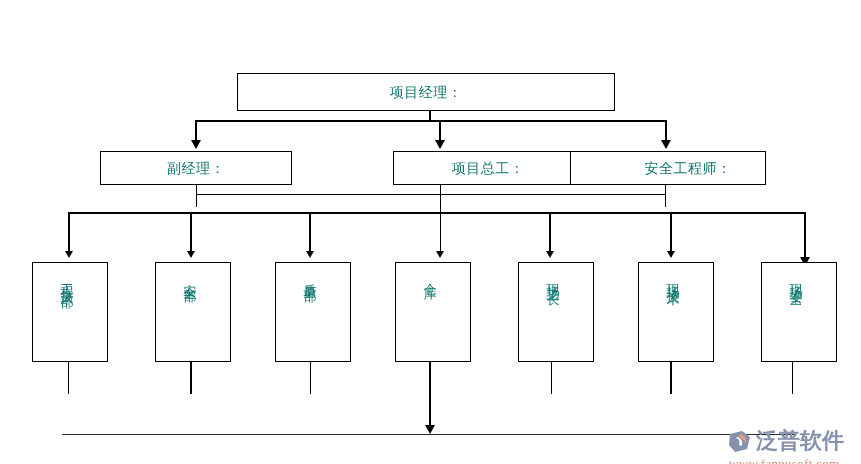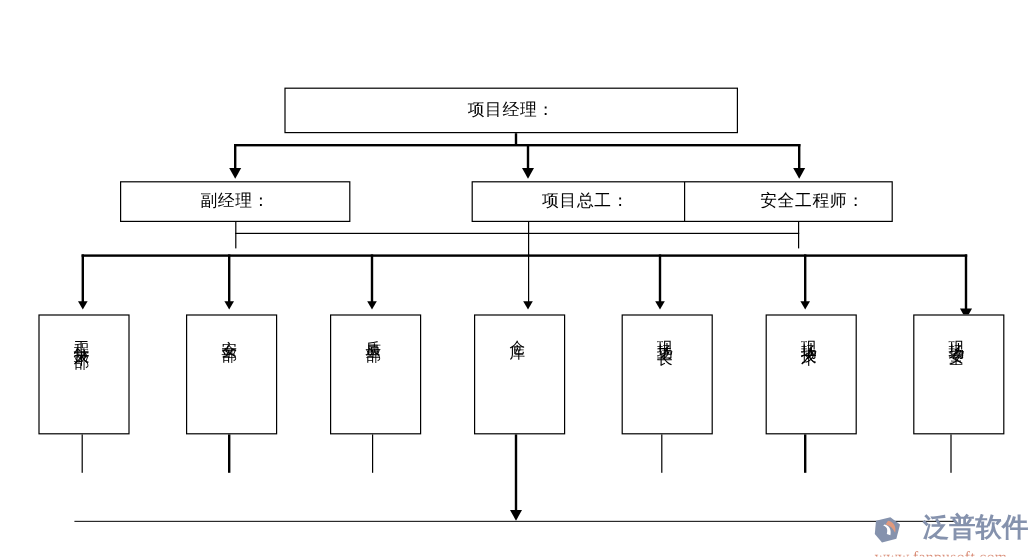--- a/index.html
+++ b/index.html
@@ -27,21 +27,21 @@
     background: #ffffff;
   }
   .box.level1,
   .box.level2 {
     display: flex;
     align-items: center;
     justify-content: center;
   }
   .box-label {
     font-size: 14px;
-    color: #000000;
+    color: #0f766e;
     letter-spacing: 0.5px;
     white-space: nowrap;
     line-height: 1;
   }
 
   
   .box.level3 {
     display: flex;
     align-items: flex-start;
     justify-content: center;
@@ -97,21 +97,21 @@
   .watermark {
     position: absolute;
     display: flex;
     flex-direction: column;
     align-items: flex-start;
     user-select: none;
   }
   .wm-row {
     display: flex;
     align-items: center;
-    gap: 16px;
+    gap: 3px;
   }
   .wm-mark {
     width: 26px;
     height: 26px;
     position: relative;
   }
   .wm-text {
     font-size: 22px;
     font-weight: bold;
     color: #8592ad;
@@ -149,21 +149,21 @@
   <div class="arrow-down" style="left:661px; top:140px;"></div>
 
   <div class="box level2" style="left:100px; top:151px; width:192px; height:34px;">
     <span class="box-label">副经理：</span>
   </div>
 
   <div class="box level2" style="left:345px; top:151px; width:190px; height:34px;margin-left:48px;">
     <span class="box-label">项目总工：</span>
   </div>
 
-  <div class="box level2" style="left:570px; top:151px; width:174px; height:34px;padding-left:40px;">
+  <div class="box level2" style="left:570px; top:151px; width:196px; height:34px;padding-left:40px;">
     <span class="box-label">安全工程师：</span>
   </div>
 
   <div class="vline thin" style="left:196px; top:185px; height:22px;"></div>
   <div class="vline thin" style="left:440px; top:185px; height:28px;"></div>
   <div class="vline thin" style="left:665px; top:185px; height:22px;"></div>
   <div class="hline thin" style="left:196px; top:194px; width:470px;"></div>
 
   <div class="hline" style="left:68px; top:212px; width:738px;"></div>
 

